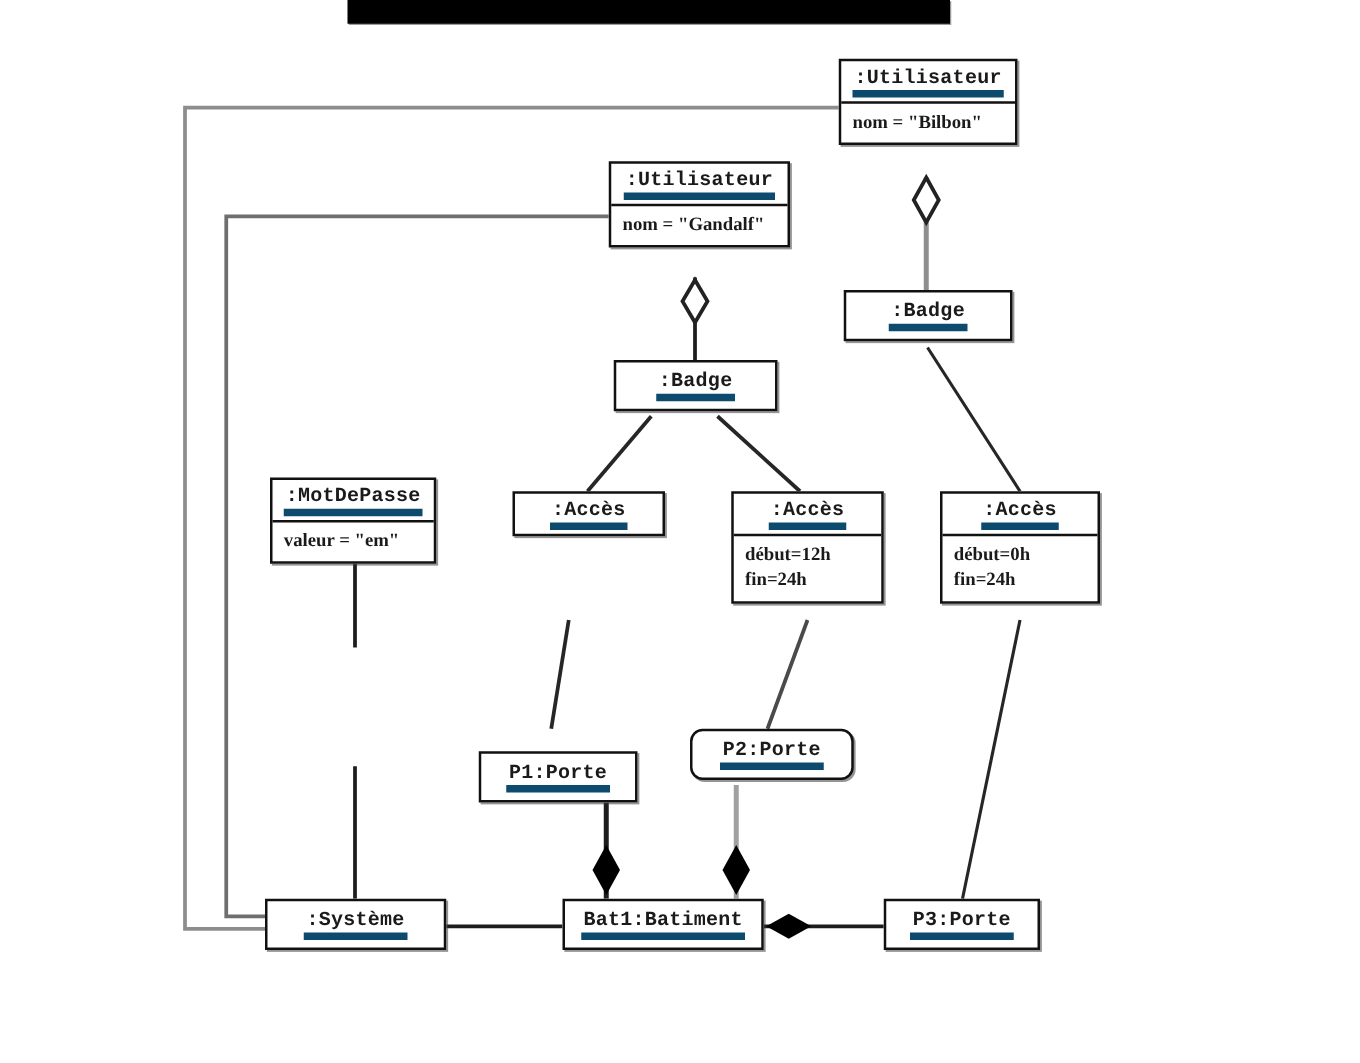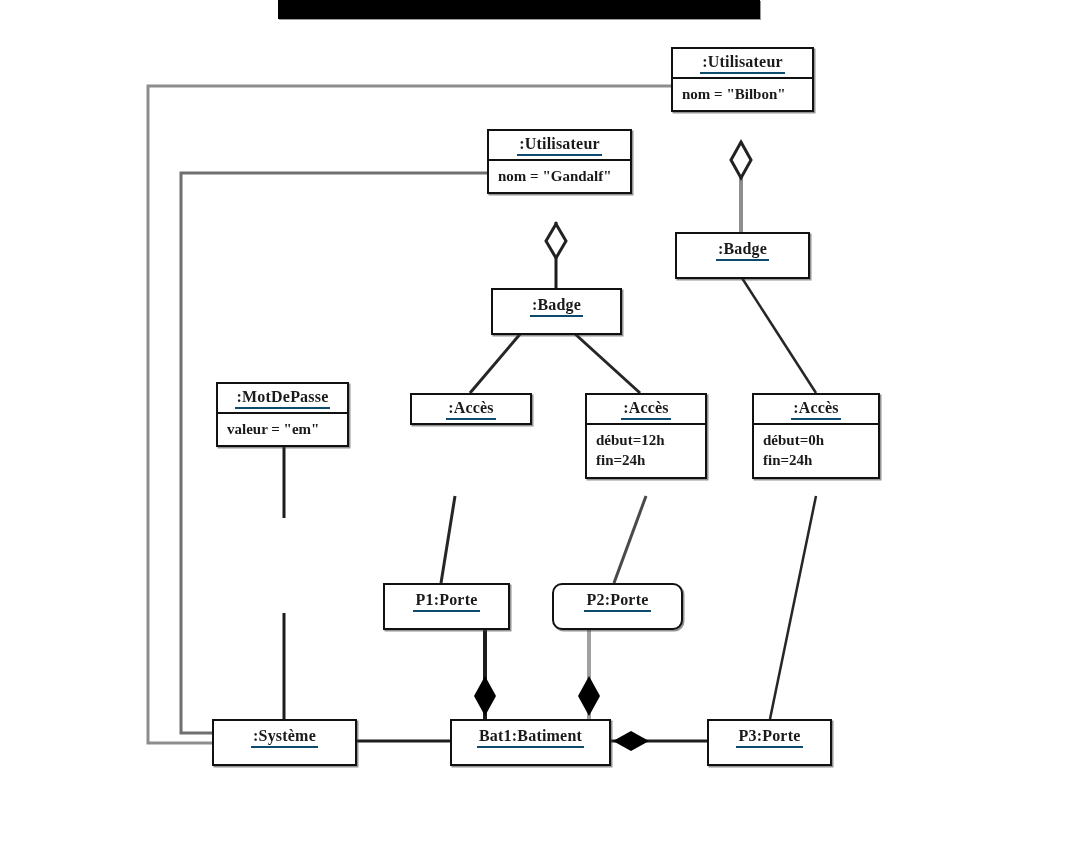--- a/index.html
+++ b/index.html
@@ -38,37 +38,38 @@
   .obj-name {
     text-align: center;
     font-weight: bold;
     font-size: 16px;
     color: #1a1a1a;
     letter-spacing: 0.2px;
     padding: 4px 6px 3px 6px;
     white-space: nowrap;
   }
   .obj-name span {
-    border-bottom: 2px solid #0c4a6e;
+    border-bottom: 6px solid #0c4a6e;
     padding: 0 2px 1px 2px;
     display: inline-block;
+    font-family: Liberation Mono, monospace;
   }
   .obj-attrs {
     border-top: 2px solid #111111;
     padding: 5px 9px 6px 9px;
   }
   .attr-line {
     font-size: 15px;
     color: #1a1a1a;
     line-height: 1.35;
     white-space: nowrap;
     font-weight: bold;
   }
   .obj.compact .obj-name {
-    padding: 6px 8px 16px 8px;
+    padding: 6px 8px 6px 8px;
   }
 </style>
 </head>
 <body>
 
 <div id="canvas">
 
   <div class="redaction-bar" style="left:278px; top:0px; width:482px; height:19px;"></div>
 
   <svg id="wires" viewBox="0 0 1088 850" xmlns="http://www.w3.org/2000/svg">
@@ -170,21 +171,21 @@
     <div class="obj-name">
       <span>:Accès</span>
     </div>
     <div class="obj-attrs">
       <div class="attr-line">début=0h</div>
       <div class="attr-line">fin=24h</div>
     </div>
   </div>
 
 
-  <div class="obj compact" style="left:383px; top:583px; width:127px;">
+  <div class="obj compact" style="left:383px; top:601px; width:127px;">
     <div class="obj-name">
       <span>P1:Porte</span>
     </div>
   </div>
 
   <div class="obj compact" style="left:552px; top:583px; width:131px;border-radius:10px;">
     <div class="obj-name">
       <span>P2:Porte</span>
     </div>
   </div>

